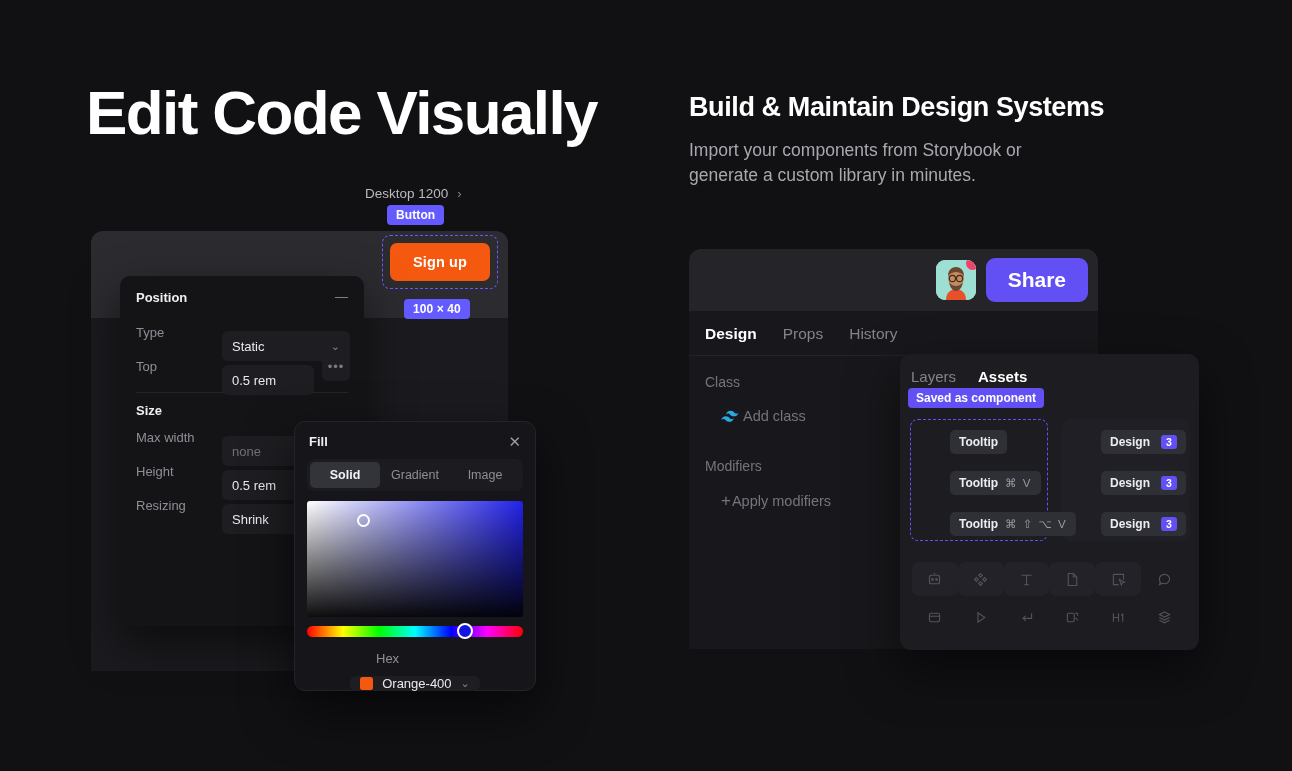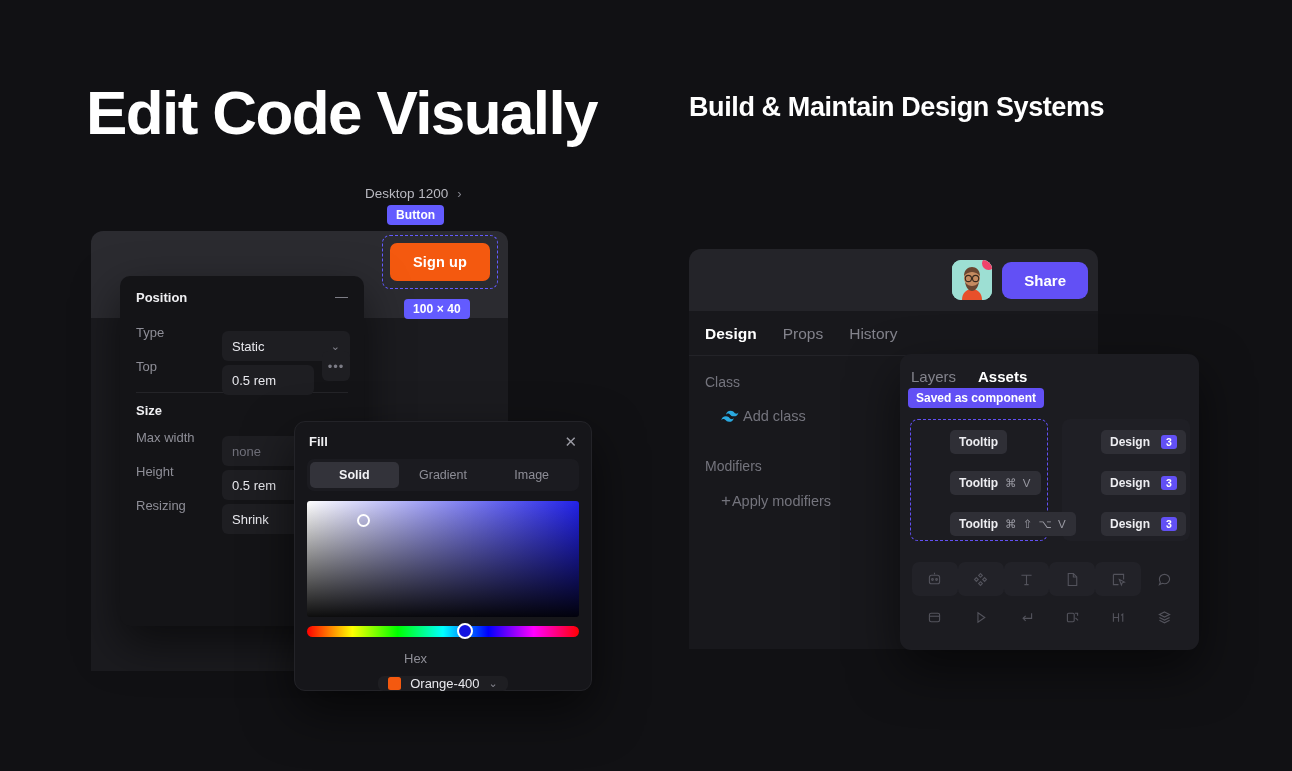--- a/index.html
+++ b/index.html
@@ -91,21 +91,21 @@
   .dots{
     width:28px; height:30px; background:#1e1e22; border-radius:6px; flex:none;
     display:flex; align-items:center; justify-content:center;
     color:#7b7b85; font-size:13px; letter-spacing:1px;
   }
   .divider{ height:1px; background:#242428; margin:9px 16px 4px 16px; }
   .sec-title{ padding:6px 16px 2px 16px; font-size:13px; font-weight:700; color:#efeff2; }
 
   
   .fill-panel{
-    position:absolute; left:294px; top:421px; width:298px; height:270px;
+    position:absolute; left:294px; top:421px; width:242px; height:270px;
     background:#16161a; border-radius:11px;
     box-shadow:0 20px 50px rgba(0,0,0,.6);
     border:1px solid #232328;
   }
   .fill-head{
     display:flex; align-items:center; justify-content:space-between;
     padding:12px 14px 8px 14px;
   }
   .fill-head .t{ font-size:13px; font-weight:700; color:#efeff2; }
   .xbtn{ color:#9a9aa3; font-size:15px; line-height:1; }
@@ -158,21 +158,21 @@
   .avatar{
     position:relative; width:40px; height:40px; border-radius:9px;
     background:#9ddfd3; overflow:hidden; flex:none;
   }
   .avatar svg{ display:block; }
   .dot-red{
     position:absolute; right:-3px; top:-3px; width:13px; height:13px;
     border-radius:50%; background:#f0436b;
   }
   .share-btn{
-    background:#6250f5; color:#fff; font-size:15px; font-weight:600;
+    background:#6250f5; color:#fff; font-size:21px; font-weight:600;
     border-radius:9px; padding:10px 22px;
   }
   .tabs{
     display:flex; gap:26px; padding:14px 0 0 16px; border-bottom:1px solid #232328;
   }
   .tab{ font-size:15.5px; color:#83838c; padding-bottom:12px; }
   .tab.on{ color:#fff; font-weight:700; }
   .panel-body{ display:flex; }
   .left-col{ width:205px; padding:18px 0 0 16px; }
   .col-title{ font-size:14px; color:#74747d; }
@@ -228,20 +228,21 @@
   .ig svg{ display:block; }
 </style>
 </head>
 <body>
 
 <div class="stage">
 
   <div class="h-left">Edit Code Visually</div>
 
   <div class="h-right">Build &amp; Maintain Design Systems</div>
+  <div class="sub-right">Import your components from Storybook or generate a custom library in minutes.</div>
 
   <div class="canvas-frame"></div>
 
   <div class="desktop-label">
     <span>Desktop 1200</span>
     <span class="chev">›</span>
   </div>
 
   <div class="badge-purple badge-button">Button</div>
 

